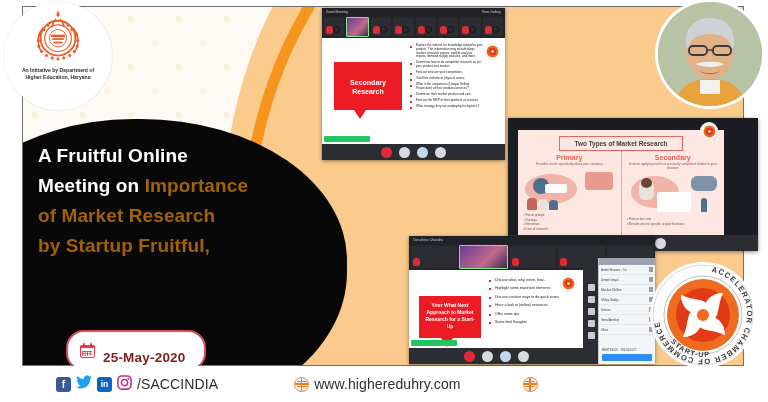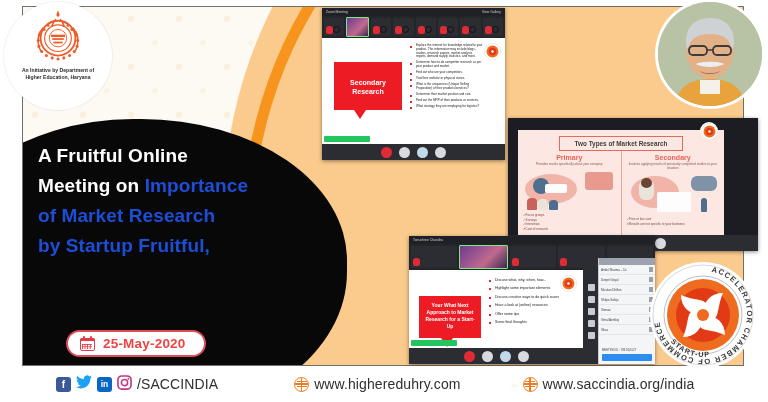--- a/index.html
+++ b/index.html
@@ -22,34 +22,34 @@
   
   .band{position:absolute;right:-210px;top:-180px;width:690px;height:800px;border-radius:50%;
         border:11px solid #f7941d;background:transparent;}
 
   
   .blob{position:absolute;left:-96px;top:112px;width:420px;height:300px;border-radius:50% 50% 48% 52%/52% 48% 50% 50%;background:#080808;}
 
   
   .headline{position:absolute;left:38px;top:141px;width:268px;z-index:6;
     font-size:19px;line-height:30px;font-weight:bold;color:#ffffff;letter-spacing:.1px;}
-  .headline .hl{color:#1d4ed8;}
+  .headline .hl{color:#a16207;}
 
   
   .datepill{position:absolute;left:66px;top:330px;z-index:7;display:flex;align-items:center;gap:8px;
      background:#ffffff;border:2px solid #e04b5a;border-radius:18px;padding:4px 18px 4px 12px;}
   .cal{width:15px;height:15px;position:relative;flex:0 0 auto;}
   .cal .cbody{position:absolute;left:0;top:2px;width:15px;height:13px;border:1.6px solid #e23b4d;border-radius:2px;box-sizing:border-box;background:#fff;}
   .cal .ctop{position:absolute;left:0;top:2px;width:15px;height:3.4px;background:#e23b4d;border-radius:2px 2px 0 0;}
   .cal .cpin{position:absolute;top:0;width:1.8px;height:3.2px;background:#e23b4d;border-radius:1px;}
   .cal .cpin.l{left:3px;} .cal .cpin.r{right:3px;}
   .cal .grid{position:absolute;left:2.4px;top:8px;width:10px;height:5px;
      background-image:linear-gradient(to right,#e23b4d 1px,transparent 1px),linear-gradient(to bottom,#e23b4d 1px,transparent 1px);
      background-size:2.6px 2.4px;}
-  .datetext{font-size:13.5px;font-weight:bold;color:#ef4444;letter-spacing:.2px;}
+  .datetext{font-size:13.5px;font-weight:bold;color:#7f1d1d;letter-spacing:.2px;margin-top:14px;}
 
   
   .emblem{position:absolute;left:4px;top:2px;width:108px;height:108px;border-radius:50%;background:#ffffff;
           box-shadow:0 0 0 1px rgba(0,0,0,.05);z-index:9;display:flex;flex-direction:column;align-items:center;justify-content:flex-start;padding-top:6px;box-sizing:border-box;}
   .emblem svg{display:block;}
   .emb-cap{font-size:5.1px;line-height:7px;color:#2c2c2c;text-align:center;font-weight:bold;width:96px;margin-top:1px;}
 
   
   .portrait{position:absolute;right:6px;top:2px;width:104px;height:104px;border-radius:50%;overflow:hidden;
             background:#b9c4a8;z-index:9;box-shadow:0 0 0 3px #ffffff;}
@@ -492,17 +492,16 @@
           <em></em>
           <em class="b"></em>
         </span>
       <span class="flabel">www.highereduhry.com</span>
     </div>
     <div class="fgroup fg3">
       <span class="globe">
           <em></em>
           <em class="b"></em>
         </span>
-      <span class="flabel">www.saccindia.org/india</span>
     </div>
   </div>
 
 </div>
 
 </body></html>

